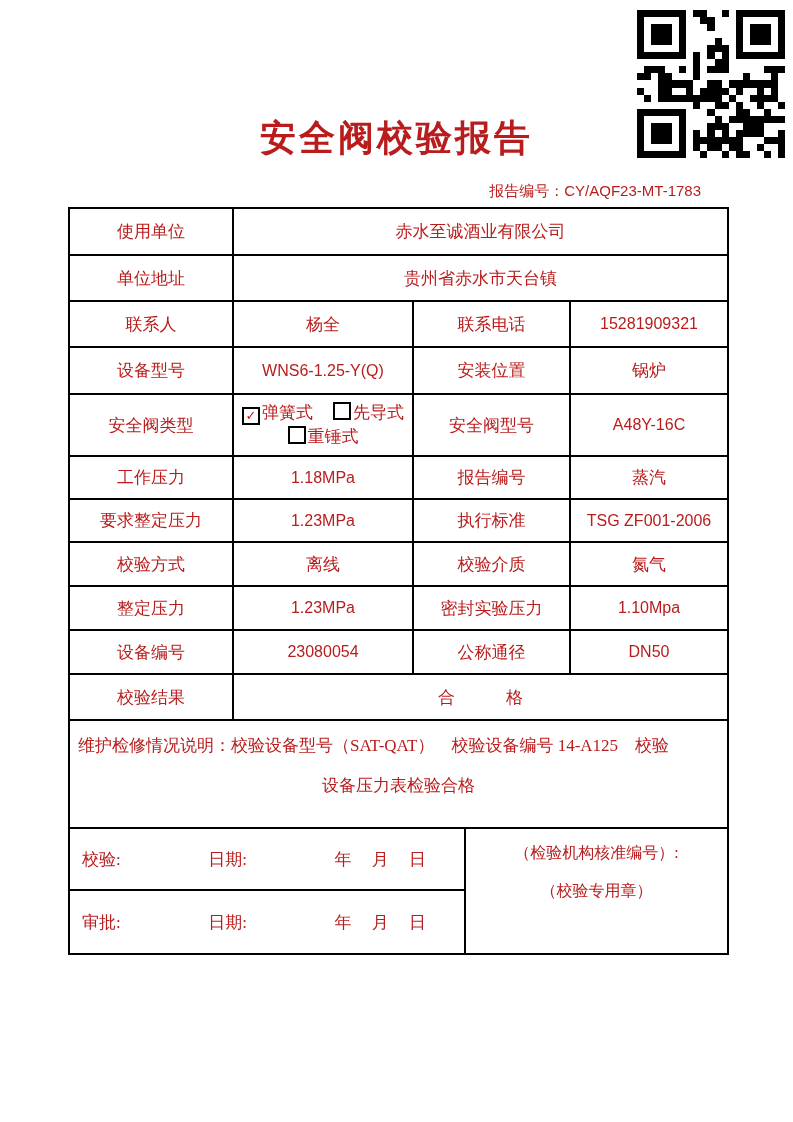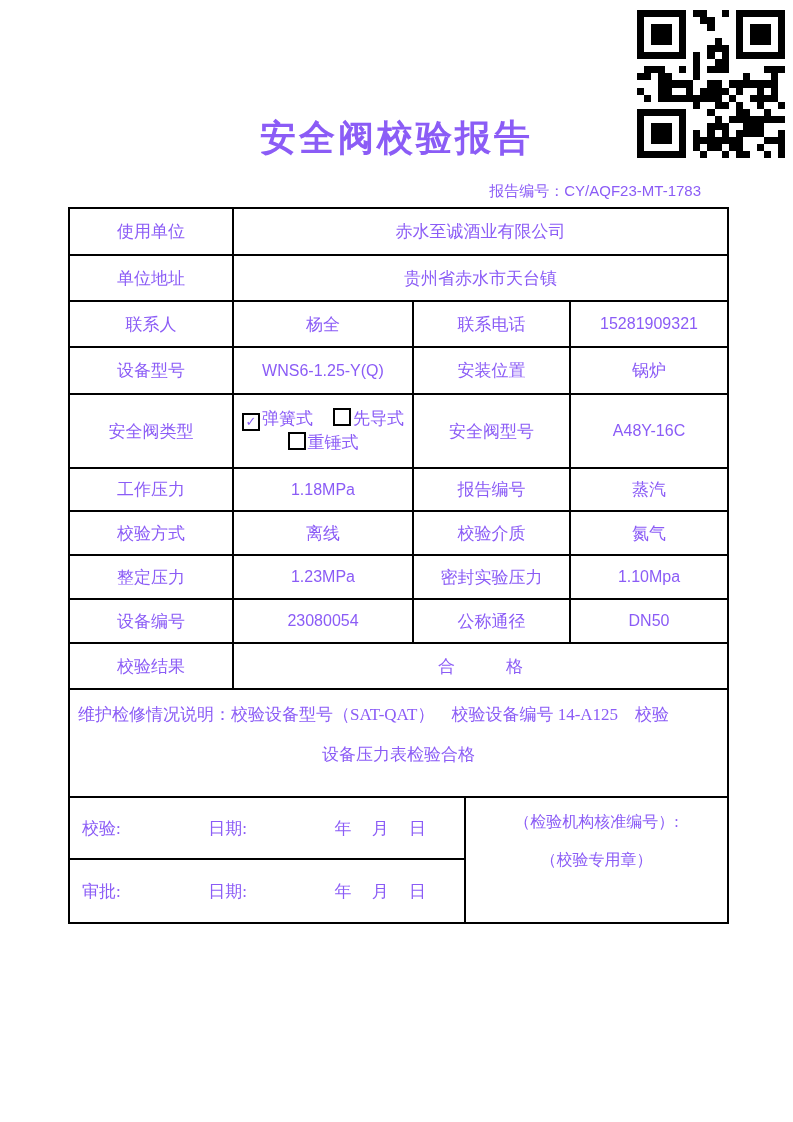--- a/index.html
+++ b/index.html
@@ -1,17 +1,17 @@
 <!DOCTYPE html>
 <html><head>
 <meta charset="utf-8">
 <style>
   html,body{margin:0;padding:0;background:#ffffff;}
   .sheet{
-    position:relative;width:793px;height:1122px;background:#fff;color:#8b5cf6;
+    position:relative;width:793px;height:1122px;background:#fff;color:#b91c1c;
     font-family:"Liberation Serif","DejaVu Serif",serif;overflow:hidden;
   }
   .latin{font-family:"Liberation Sans","DejaVu Sans",sans-serif;}
   .pre{white-space:pre;}
 
   .qr{position:absolute;left:637px;top:10px;width:148px;height:148px;}
   .qr svg{display:block;width:148px;height:148px;}
 
   .title{
     position:absolute;left:0;top:114px;width:100%;text-align:center;
@@ -28,21 +28,21 @@
   td{
     border:2px solid #000;text-align:center;vertical-align:middle;
     font-size:17px;padding:0;overflow:hidden;
   }
   td.val{font-size:16px;}
 
   .h47{height:47px}.h46{height:46px}.h53{height:53px}.h43{height:43px}
   .h44{height:44px}.h50{height:50px}.h62{height:62px}.h64{height:64px}.h120{height:108px}
 
   
-  td.valve-cell{padding:12px 3px;}
+  td.valve-cell{padding:6px 3px;}
   .opt-row{display:flex;justify-content:center;align-items:center;gap:20px;line-height:24px;}
   .opt{white-space:nowrap;}
   .checkbox{
     display:inline-block;width:14px;height:14px;border:2px solid #000;
     line-height:13px;text-align:center;font-size:13px;font-weight:bold;
     vertical-align:-2px;margin-right:2px;box-sizing:content-box;
     font-family:"DejaVu Sans",sans-serif;
   }
 
   
@@ -353,20 +353,26 @@
         </td>
         <td>安全阀型号</td>
         <td class="val latin">A48Y-16C</td>
       </tr>
       <tr class="h43">
         <td>工作压力</td>
         <td class="val latin">1.18MPa</td>
         <td>报告编号</td>
         <td>蒸汽</td>
       </tr>
+      <tr class="h43">
+        <td>要求整定压力</td>
+        <td class="val latin">1.23MPa</td>
+        <td>执行标准</td>
+        <td class="val latin">TSG ZF001-2006</td>
+      </tr>
       <tr class="h44">
         <td>校验方式</td>
         <td>离线</td>
         <td>校验介质</td>
         <td>氮气</td>
       </tr>
       <tr class="h44">
         <td>整定压力</td>
         <td class="val latin">1.23MPa</td>
         <td>密封实验压力</td>

